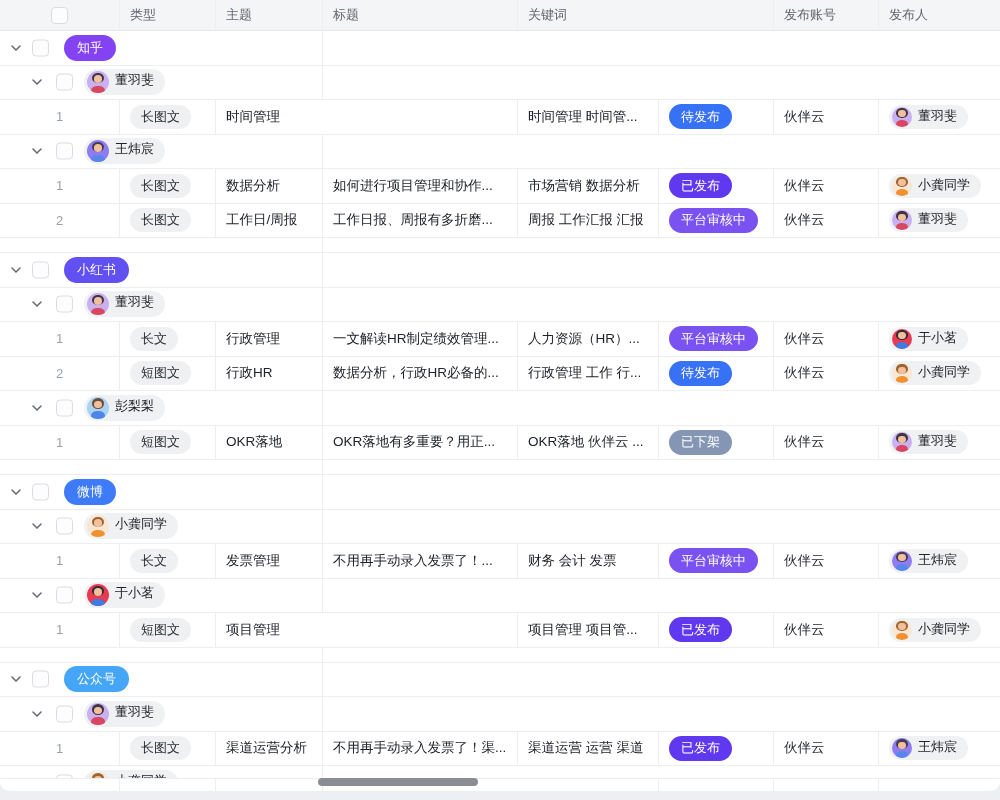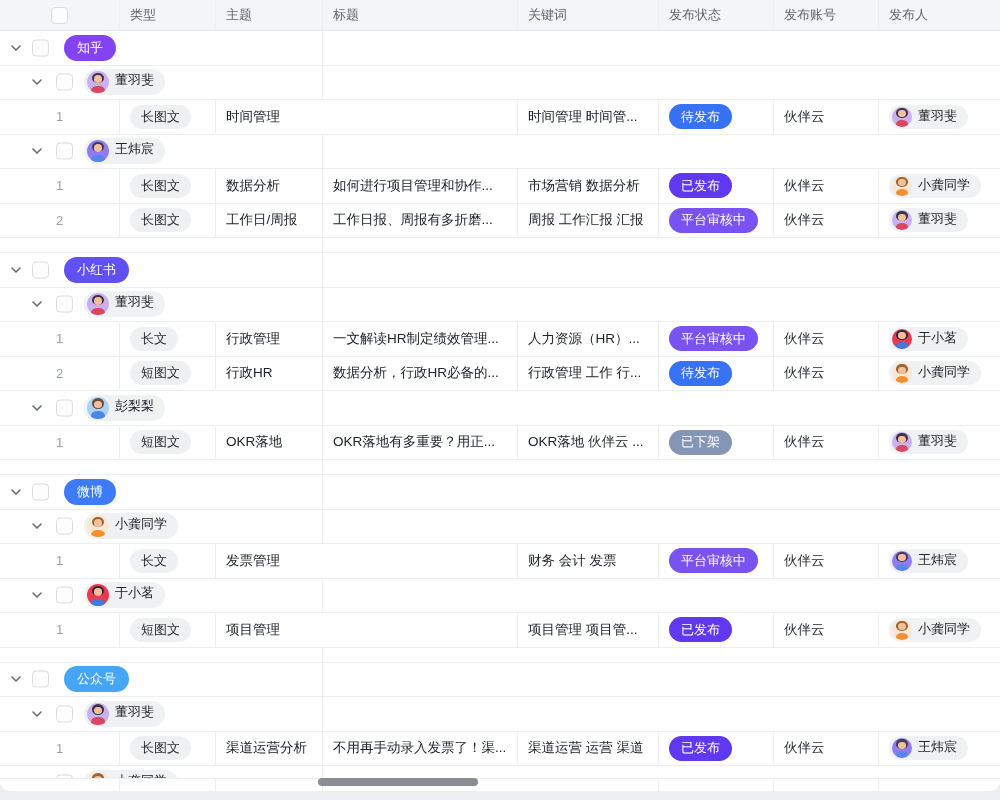--- a/index.html
+++ b/index.html
@@ -51,21 +51,20 @@
  <div class="table">
 
   <div class="row header">
     <div class="c c0">
           <span class="cb" style="position:static;transform:none;"></span>
         </div>
     <div class="c c1 hdr">类型</div>
     <div class="c c2 hdr">主题</div>
     <div class="c c3 hdr">标题</div>
     <div class="c c4 hdr">关键词</div>
-    <div class="c c5 hdr">发布状态</div>
     <div class="c c6 hdr">发布账号</div>
     <div class="c c7 hdr">发布人</div>
   </div>
 
   <div class="row">
     <span class="chev" style="left:10px">
           <svg width="10" height="6" viewBox="0 0 10 6">
             <path d="M1 1l4 4 4-4" stroke="#646a73" stroke-width="1.5" fill="none" stroke-linecap="round"></path>
           </svg>
         </span>
@@ -324,20 +323,21 @@
           <span>小龚同学</span>
         </span>
     <div class="vl"></div>
   </div>
   <div class="row">
     <div class="c c0 num">1</div>
     <div class="c c1">
           <span class="typepill">长文</span>
         </div>
     <div class="c c2 txt">发票管理</div>
+    <div class="c c3 txt">不用再手动录入发票了！...</div>
     <div class="c c4 txt">财务 会计 发票</div>
     <div class="c c5">
           <span class="status" style="background:#7a52f1">平台审核中</span>
         </div>
     <div class="c c6 txt">伙伴云</div>
     <div class="c c7">
           <span class="namepill">
             <span class="avatar sm" style="background:#8f7cf3;--hair:#473b52;--body:#5a86ec">
               <i class="hr"></i>
               <i class="hd"></i>

